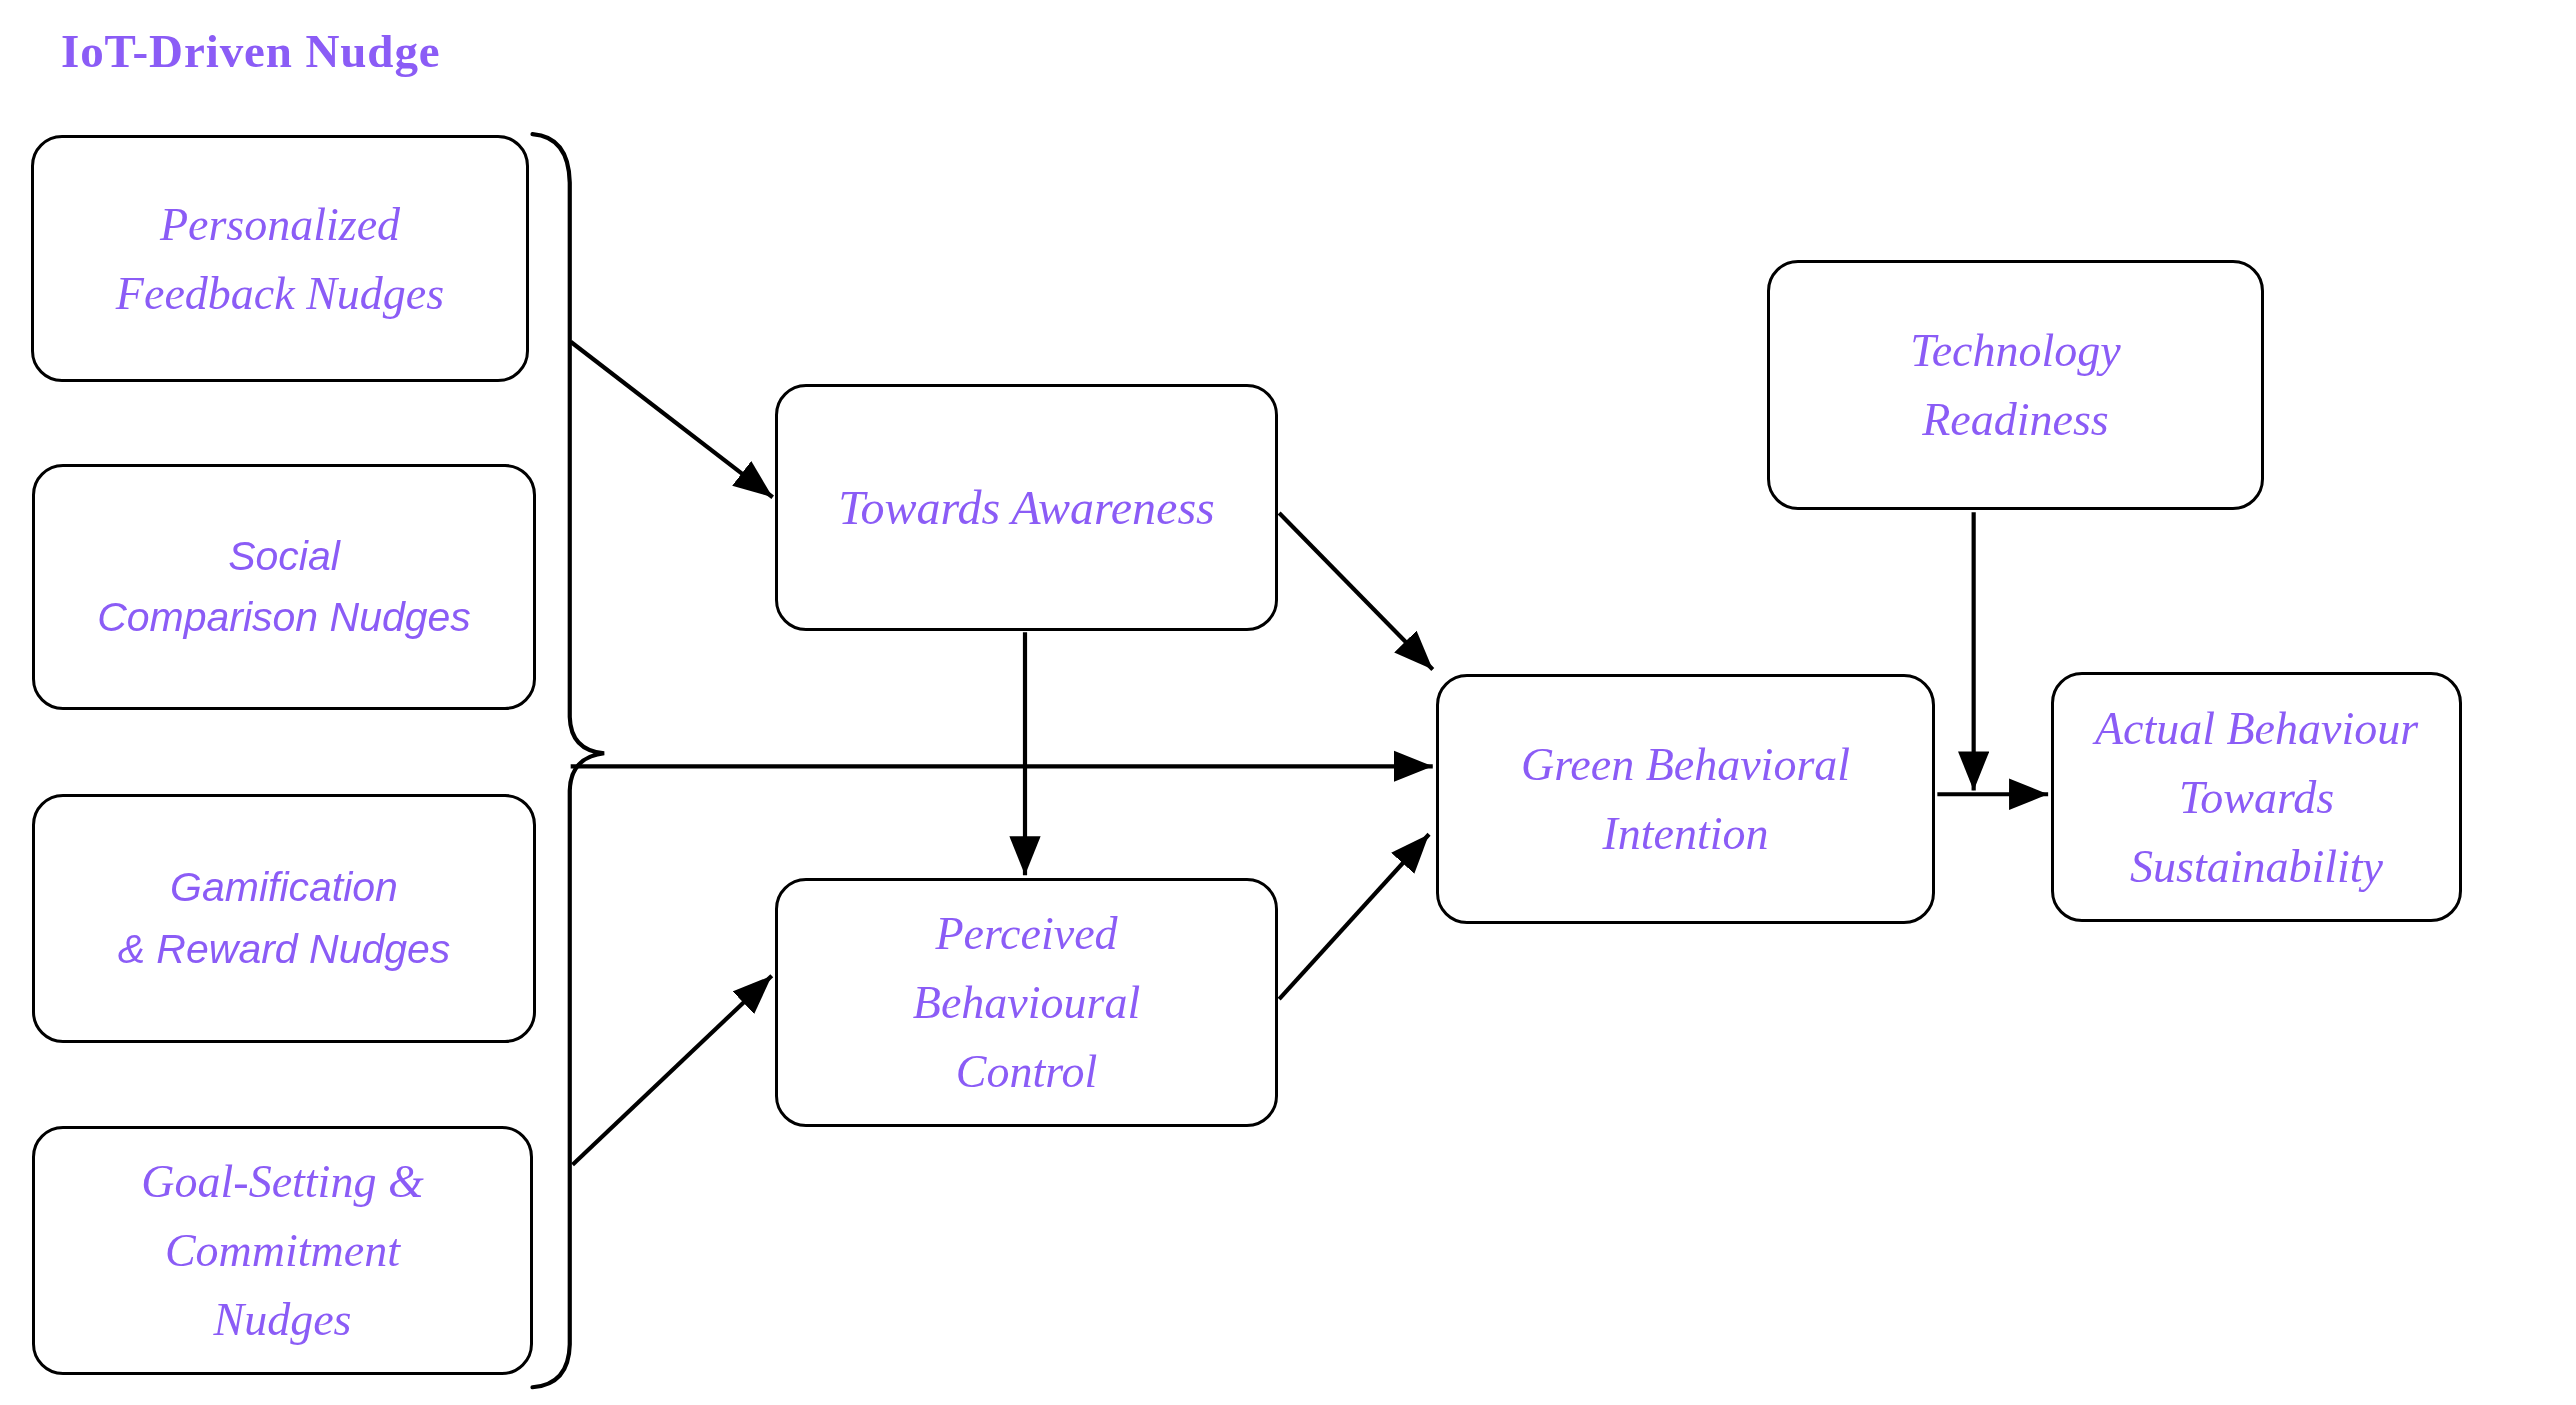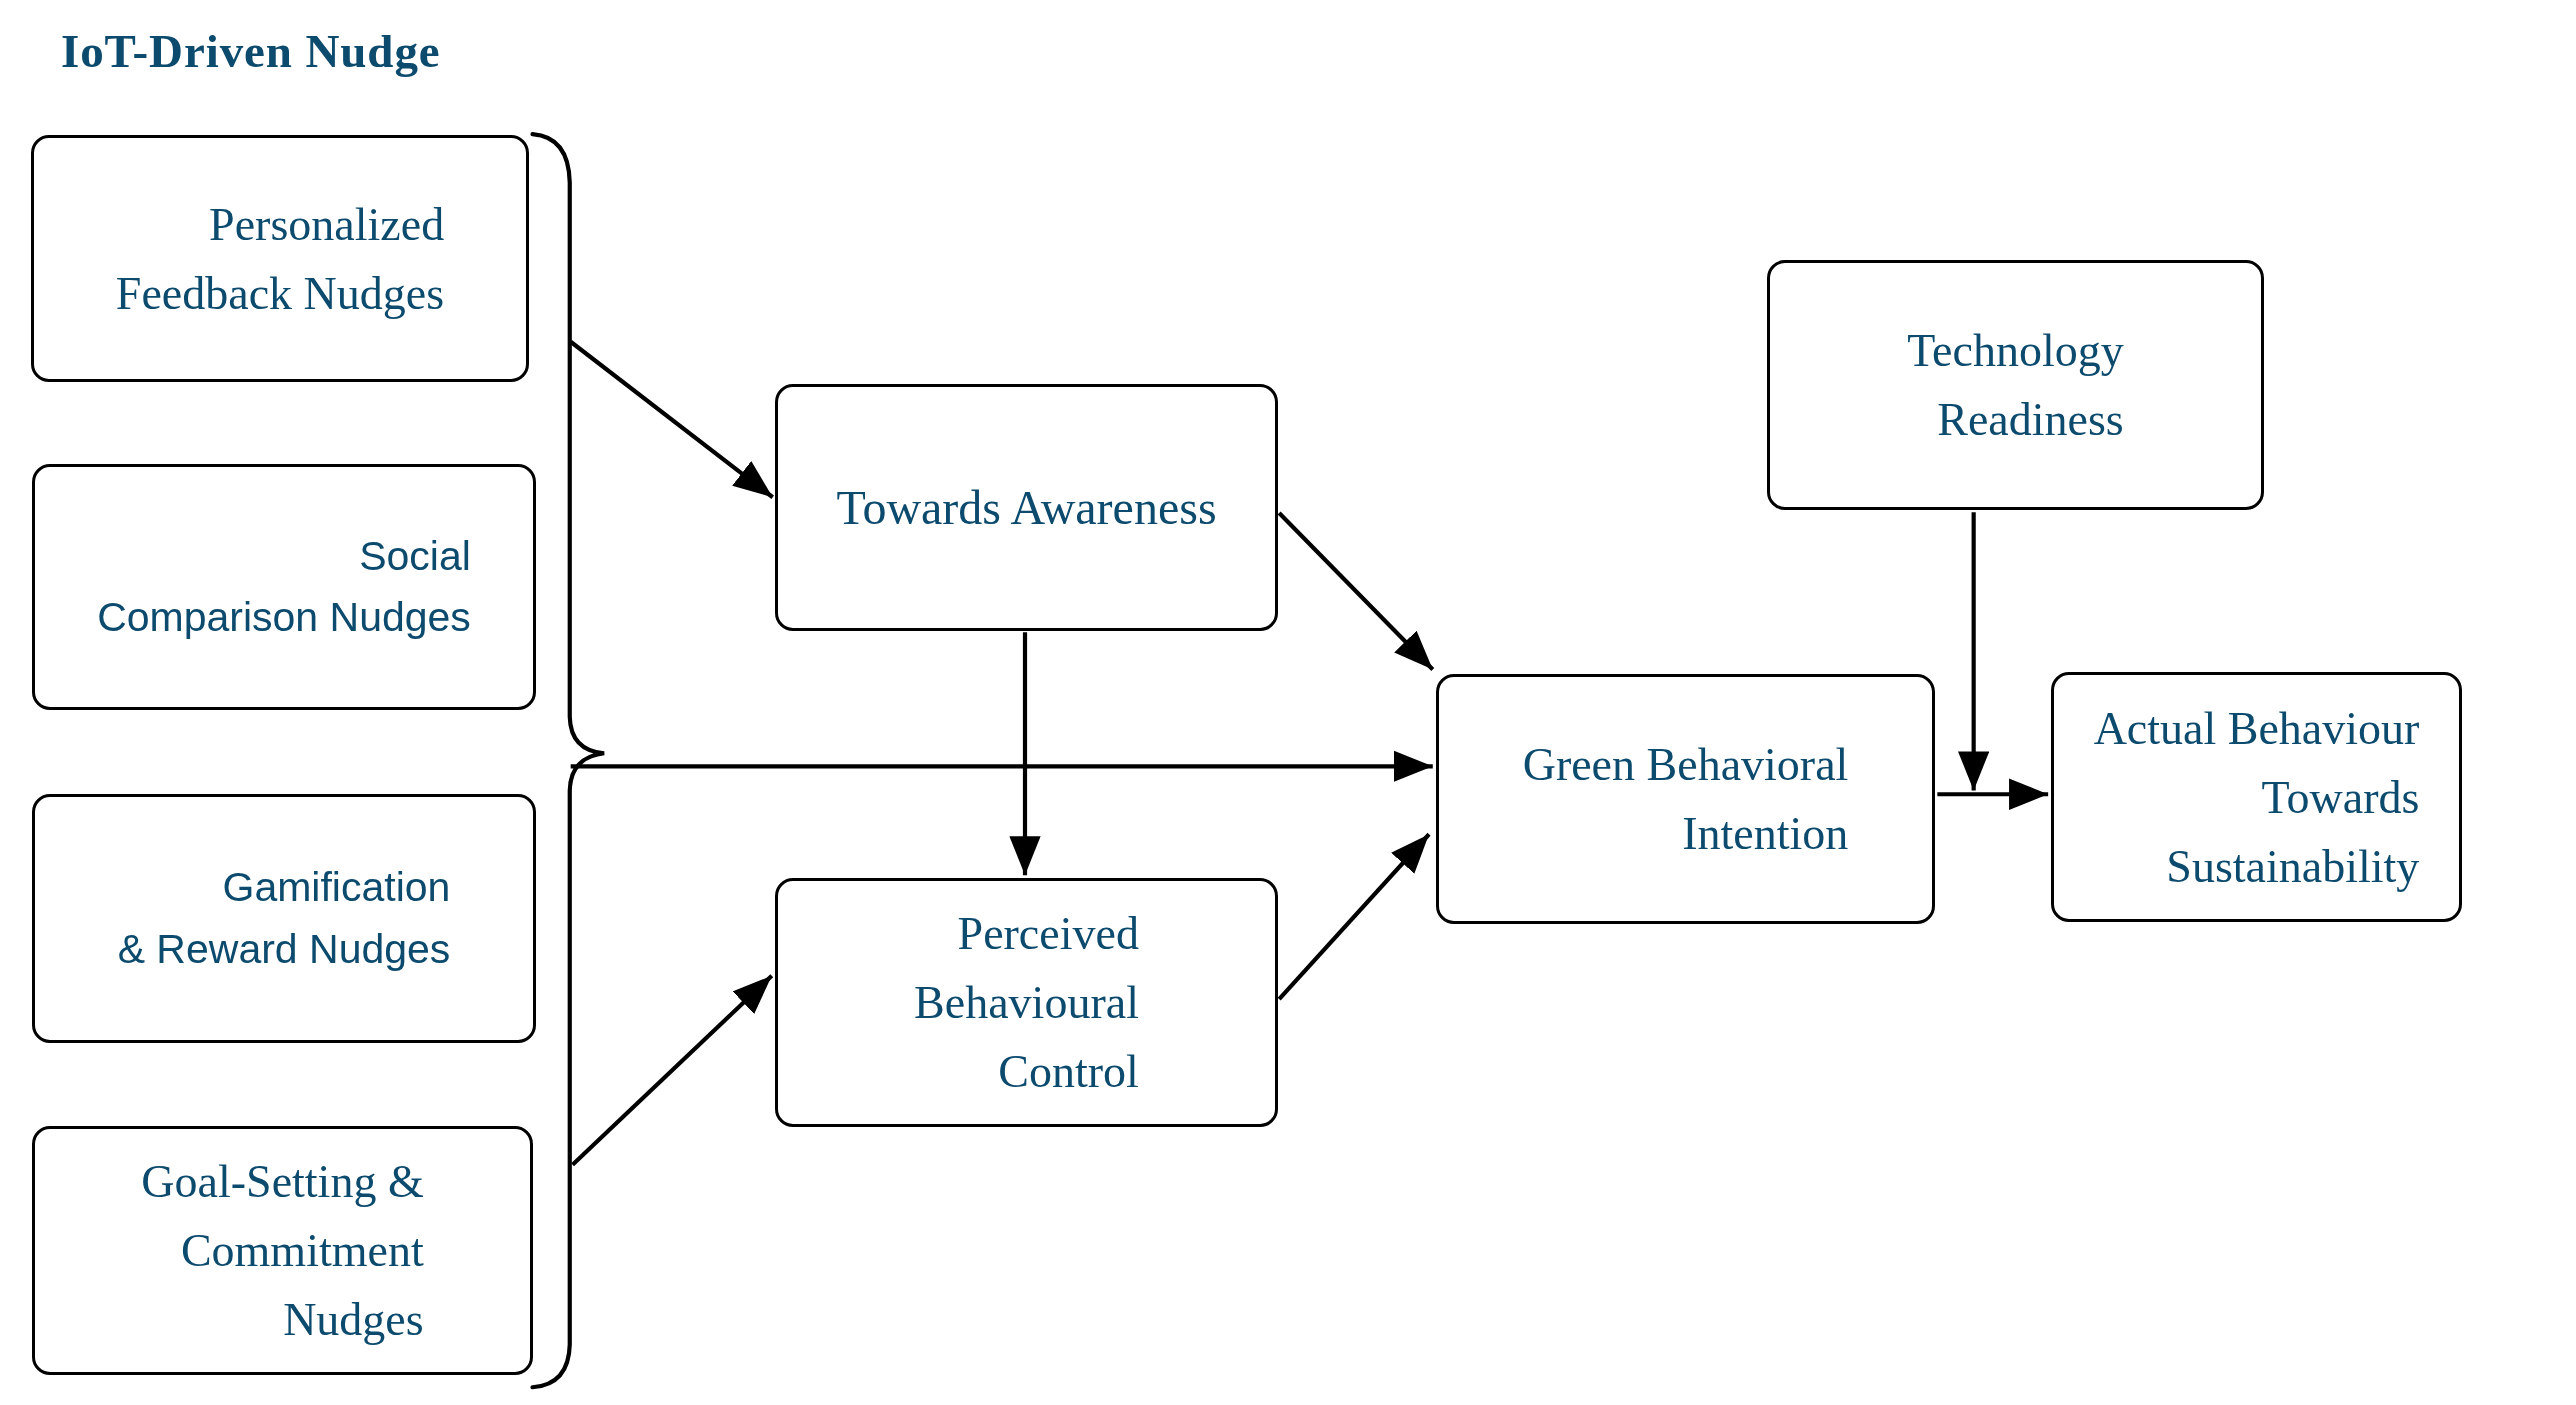--- a/index.html
+++ b/index.html
@@ -2,38 +2,39 @@
 <html style="font-size:15px"><head>
 <meta charset="utf-8">
 <style>
   html, body { margin: 0; padding: 0; background: #ffffff; }
   .canvas {
     position: relative;
     width: 2576px;
     height: 1406px;
     background: #ffffff;
     font-family: "Liberation Serif", serif;
-    color: #0c4a6e;
+    color: #8b5cf6;
     overflow: hidden;
   }
   .connectors {
     position: absolute;
     left: 0; top: 0;
     width: 2576px; height: 1406px;
   }
   .node {
     position: absolute;
     box-sizing: border-box;
     border: 3.7px solid #000000;
-    border-radius: 18px;
+    border-radius: 31px;
     background: #ffffff;
     display: flex;
     align-items: center;
     justify-content: center;
-    text-align: right;
+    text-align: center;
+    font-style: italic;
   }
   .node .label {
     white-space: pre-line;
     line-height: 1.5;
   }
   .serif-label { font-family: "Liberation Serif", serif; font-size: 46px; }
   .sans-label  { font-family: "Liberation Sans", sans-serif; font-size: 41px; }
   .diagram-title {
     position: absolute;
     left: 61px; top: 24px;

